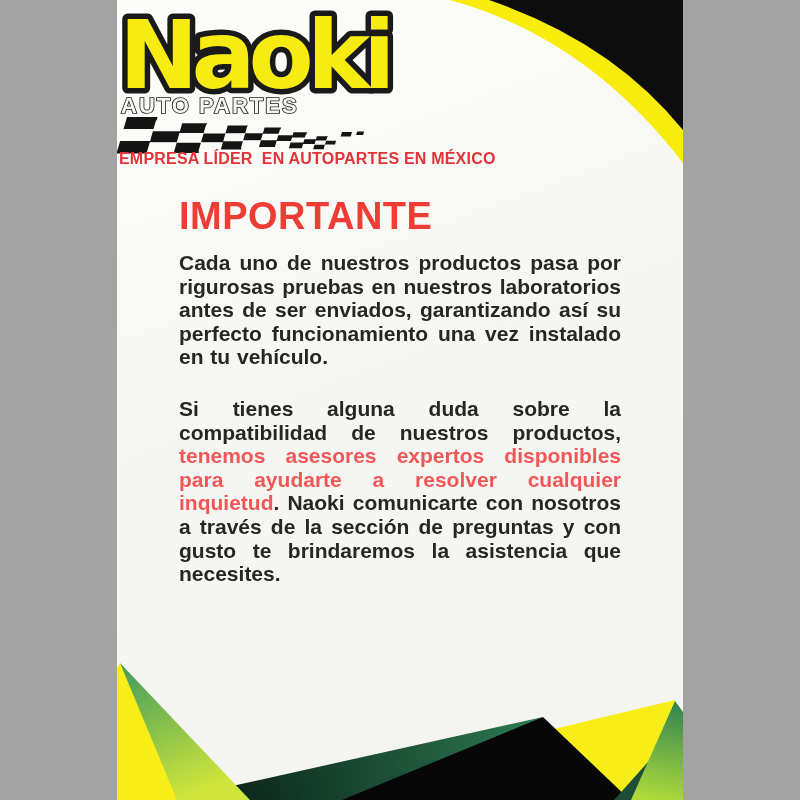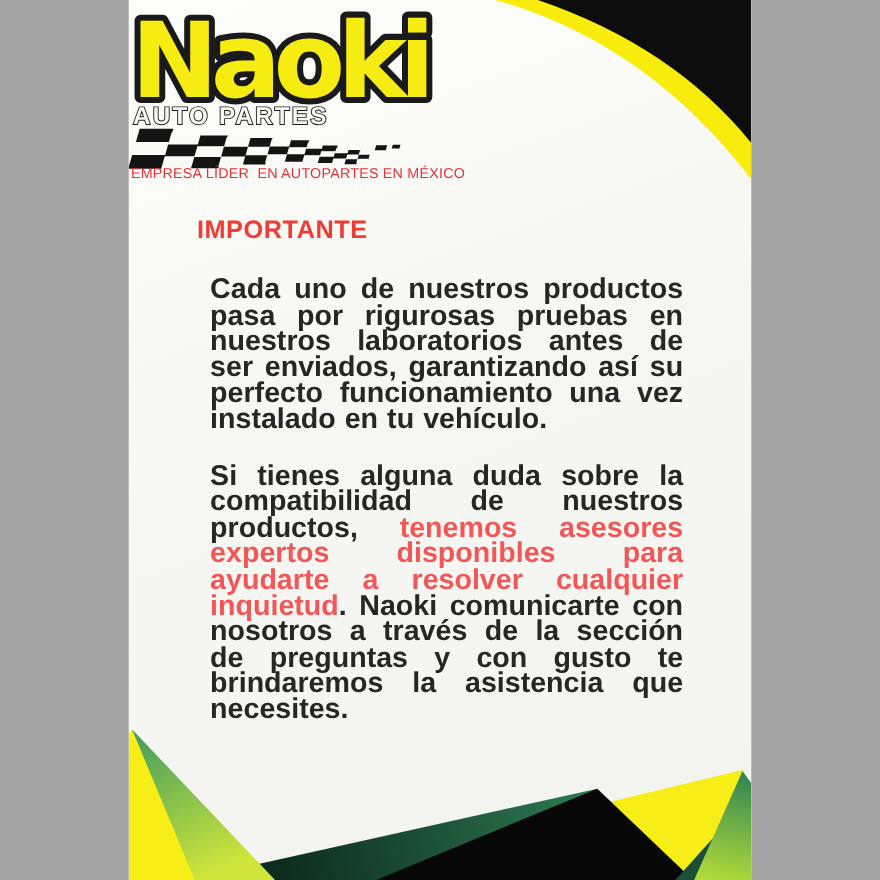--- a/index.html
+++ b/index.html
@@ -7,26 +7,26 @@
           font-family:"Liberation Sans", sans-serif;}
   .content{position:absolute;left:117px;top:0;width:566px;height:800px;overflow:hidden;
            background:linear-gradient(160deg,#fdfdfb 0%,#f6f6f2 45%,#f3f3ef 100%);}
   .corner{position:absolute;top:0;right:0;width:240px;height:170px;display:block;}
   .logo-svg{position:absolute;left:-6px;top:0;width:400px;height:120px;display:block;}
   .brand-name-text{font-family:"DejaVu Sans", sans-serif;font-weight:bold;font-size:95px;
            letter-spacing:-7px;paint-order:stroke;stroke-linejoin:round;stroke-linecap:round;}
   .brand-sub-text{font-family:"Liberation Sans", sans-serif;font-weight:700;font-size:22px;
            letter-spacing:2px;paint-order:stroke;}
   .flag{position:absolute;left:0;top:115px;width:260px;height:44px;display:block;}
-  .tagline{position:absolute;left:2px;top:150px;font-size:13px;font-weight:400;
+  .tagline{position:absolute;left:2px;top:150px;font-size:16px;font-weight:700;
            letter-spacing:0.2px;white-space:pre;}
-  .heading{position:absolute;left:62px;top:195px;margin:0;font-size:23px;font-weight:800;
+  .heading{position:absolute;left:62px;top:195px;margin:0;font-size:38px;font-weight:800;
            letter-spacing:0.5px;}
   .body-col{position:absolute;left:62px;top:251px;width:442px;}
-  .body-col p{margin:0 0 28px 12px;font-size:26px;line-height:23.6px;font-weight:700;
+  .body-col p{margin:0 0 28px 0;font-size:21px;line-height:23.6px;font-weight:700;
            text-align:justify;word-spacing:1px;}
   .bottom-decor{position:absolute;left:0;bottom:0;width:566px;height:150px;display:block;}
 </style>
 </head>
 <body>
 
 <div class="canvas">
   <div class="content">
 
     <svg class="corner" viewBox="0 0 240 170" aria-hidden="true">

